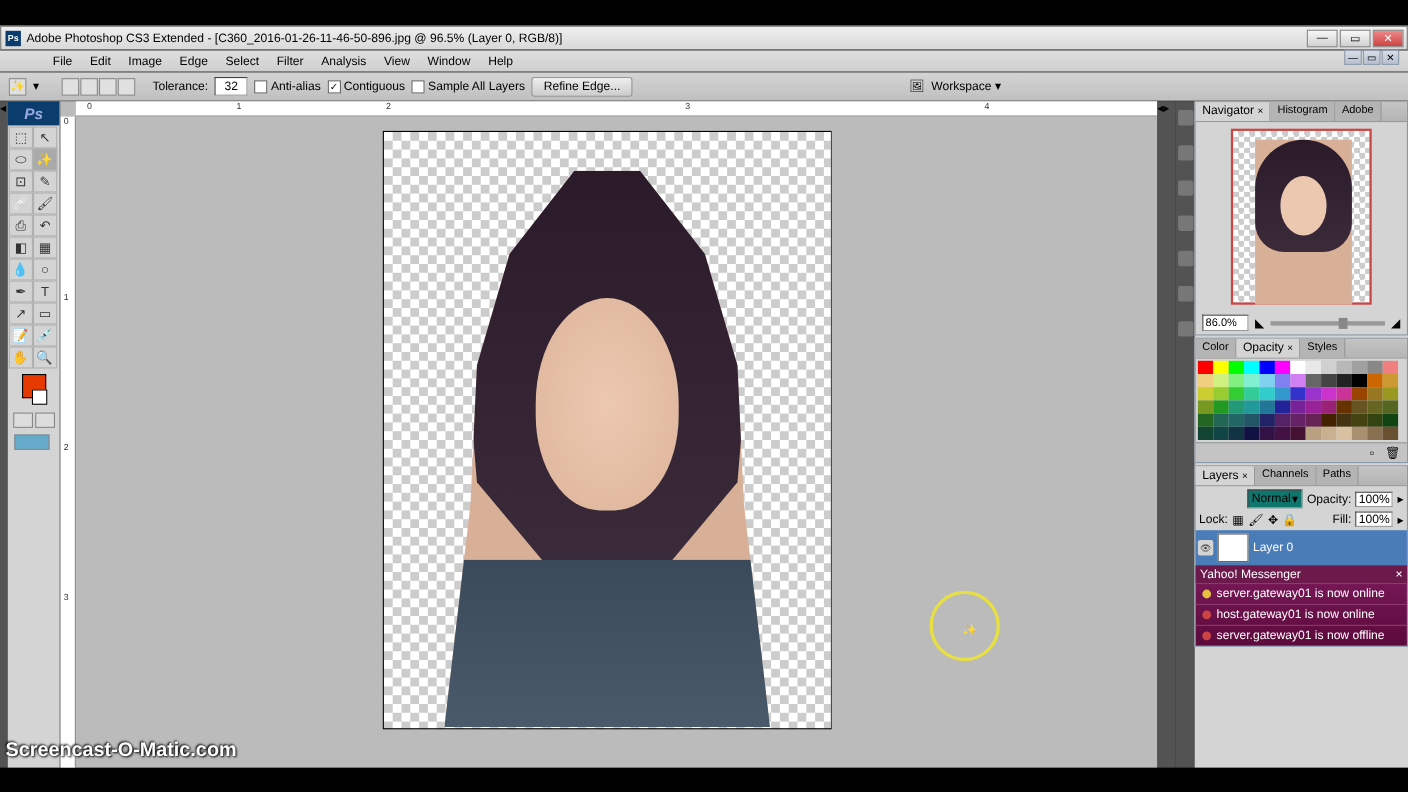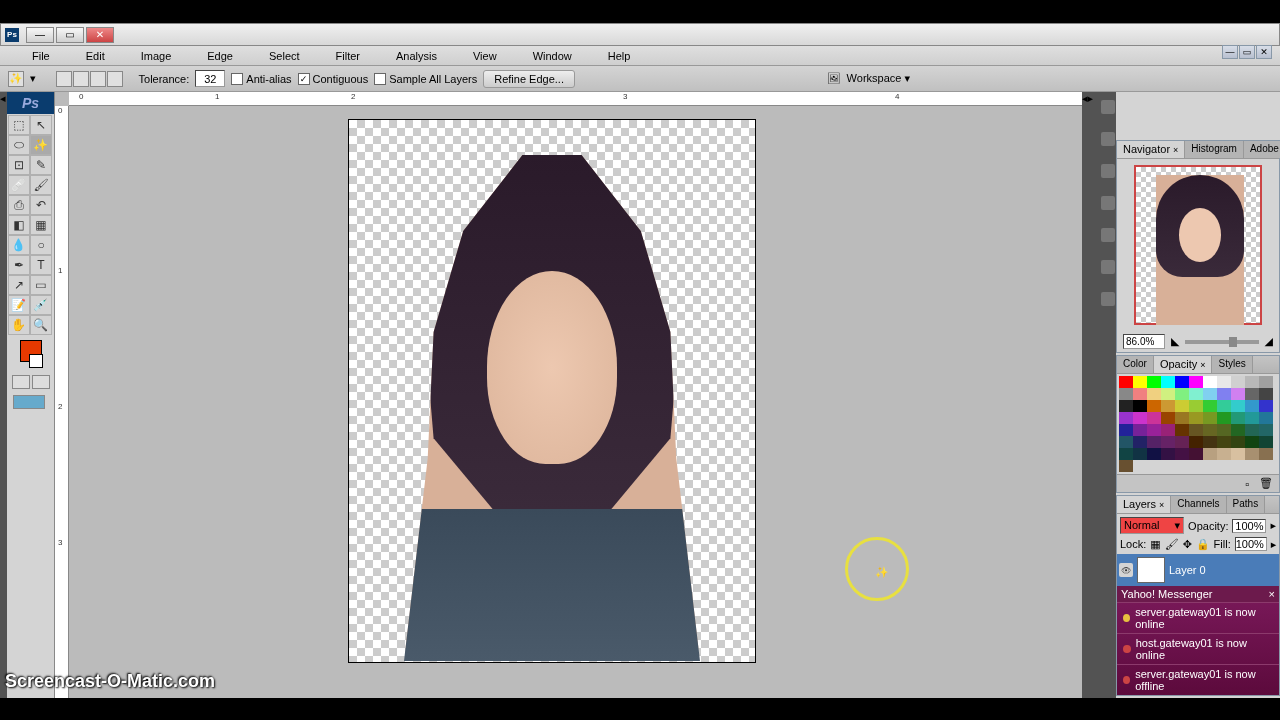--- a/index.html
+++ b/index.html
@@ -4,21 +4,21 @@
 <style>
 * { margin: 0; padding: 0; box-sizing: border-box; font-family: Tahoma, sans-serif; font-size: 11px; user-select: none; }
 body { width: 1280px; height: 720px; background: #000; overflow: hidden; position: relative; }
 .black-top { height: 23px; background: #000; }
 .titlebar { height: 23px; background: linear-gradient(#f0f0f0, #d8d8d8); display: flex; align-items: center; padding-left: 4px; border: 1px solid #888; }
 .ps-icon { width: 14px; height: 14px; background: #0a3c6e; color: #fff; display: flex; align-items: center; justify-content: center; font-size: 8px; font-weight: bold; margin-right: 5px; }
 .titlebar-text { flex: 1; }
 .win-btns { display: flex; margin-right: 3px; }
 .win-btn { width: 28px; height: 16px; margin-left: 2px; display: flex; align-items: center; justify-content: center; border: 1px solid #888; background: linear-gradient(#f8f8f8, #d0d0d0); font-size: 10px; }
 .win-close { background: linear-gradient(#e88, #c44); color: #fff; }
-.menubar { height: 20px; background: linear-gradient(#dfdfdf, #cfcfcf); display: flex; align-items: center; padding-left: 24px; border-bottom: 1px solid #999; gap: 20px; }
+.menubar { height: 20px; background: linear-gradient(#dfdfdf, #cfcfcf); display: flex; align-items: center; padding-left: 40px; border-bottom: 1px solid #999; }
 .menu-item { padding: 2px 8px; cursor: default; }
 .optbar { height: 26px; background: linear-gradient(#d4d4d4, #c0c0c0); display: flex; align-items: center; padding-left: 8px; gap: 6px; border-bottom: 1px solid #999; }
 .opt-icon { width: 16px; height: 16px; border: 1px solid #888; background: #e0e0e0; }
 .opt-icon-group { display: flex; gap: 1px; margin-right: 10px; }
 .tolerance-input { width: 30px; height: 17px; border: 1px inset #999; background: #fff; text-align: center; }
 .checkbox-label { display: flex; align-items: center; gap: 3px; }
 .checkbox { width: 12px; height: 12px; border: 1px solid #666; background: #fff; display: flex; align-items: center; justify-content: center; font-size: 9px; }
 .refine-btn { padding: 2px 10px; border: 1px solid #999; background: linear-gradient(#eee, #ccc); border-radius: 3px; }
 .workspace-label { margin-left: auto; margin-right: 370px; display: flex; align-items: center; gap: 6px; }
 .main-area { display: flex; height: 606px; }
@@ -40,60 +40,61 @@
 .canvas-doc { position: absolute; left: 294px; top: 28px; width: 406px; height: 542px; background: repeating-conic-gradient(#ccc 0% 25%, #fff 0% 50%) 0 0 / 16px 16px; box-shadow: 0 0 0 1px #000; }
 .subject { position: absolute; left: 55px; top: 35px; width: 296px; height: 506px; background: radial-gradient(ellipse 90px 120px at 50% 35%, #e8c0a8 0%, #d8b098 100%); border-radius: 100px 100px 20px 20px; clip-path: polygon(40% 0%, 60% 0%, 80% 15%, 90% 35%, 92% 60%, 100% 100%, 0% 100%, 8% 60%, 10% 35%, 20% 15%); }
 .subject::before { content: ''; position: absolute; top: 0; left: 0; right: 0; height: 70%; background: linear-gradient(#2a1a2a, #3a2a3a); border-radius: 100px 100px 60px 60px; clip-path: polygon(30% 0%, 70% 0%, 95% 30%, 90% 80%, 70% 100%, 30% 100%, 10% 80%, 5% 30%); }
 .subject::after { content: ''; position: absolute; top: 23%; left: 28%; width: 44%; height: 38%; background: radial-gradient(#edc8b0, #dcb49a); border-radius: 50% 50% 45% 45%; }
 .denim { position: absolute; bottom: 0; left: 0; right: 0; height: 30%; background: linear-gradient(#3a4a5a, #4a5a6a); }
 .cursor-circle { position: absolute; left: 790px; top: 445px; width: 64px; height: 64px; border: 3px solid #e8e040; border-radius: 50%; }
 .cursor-wand { position: absolute; left: 820px; top: 474px; font-size: 11px; color: #333; }
 .right-strip { width: 17px; background: #535353; }
 .dock-icons { width: 17px; background: #535353; display: flex; flex-direction: column; align-items: center; padding-top: 8px; gap: 18px; }
 .dock-icon { width: 14px; height: 14px; background: #777; border-radius: 2px; }
-.panels { width: 164px; background: #d4d4d4; display: flex; flex-direction: column; justify-content: flex-end; }
+.panels { width: 194px; background: #d4d4d4; display: flex; flex-direction: column; }
 .panel { border: 1px solid #8898a8; background: #d4d4d4; margin-bottom: 2px; }
 .panel-tabs { display: flex; height: 18px; background: linear-gradient(#c4c4c4, #b4b4b4); border-bottom: 1px solid #999; }
 .panel-tab { padding: 2px 6px; border-right: 1px solid #999; font-size: 10px; background: #d4d4d4; }
 .panel-tab.inactive { background: #b4b4b4; }
 .panel-tab .tab-x { margin-left: 3px; font-size: 9px; }
 .nav-thumb { width: 128px; height: 160px; margin: 6px auto; border: 2px solid #c44; background: repeating-conic-gradient(#ccc 0% 25%, #fff 0% 50%) 0 0 / 10px 10px; position: relative; }
 .nav-subject { position: absolute; left: 20px; top: 8px; width: 88px; height: 150px; background: radial-gradient(ellipse 28px 38px at 50% 34%, #e8c0a8, #d8b098); }
 .nav-subject::before { content: ''; position: absolute; inset: 0; height: 68%; background: linear-gradient(#2a1a2a, #3a2a3a); border-radius: 50px 50px 30px 30px; }
 .nav-subject::after { content: ''; position: absolute; top: 22%; left: 26%; width: 48%; height: 36%; background: #edc8b0; border-radius: 50%; }
 .nav-zoom-row { display: flex; align-items: center; padding: 3px 6px; gap: 6px; }
 .nav-zoom-val { width: 42px; border: 1px inset #999; background: #fff; padding: 1px 2px; font-size: 10px; }
 .nav-slider { flex: 1; height: 4px; background: #999; position: relative; }
 .nav-slider::after { content: ''; position: absolute; left: 60%; top: -3px; width: 8px; height: 10px; background: #888; }
 .swatches-grid { display: flex; flex-wrap: wrap; padding: 2px; }
 .swatch { width: 14px; height: 12px; }
 .swatch-footer { height: 18px; background: #c4c4c4; border-top: 1px solid #999; display: flex; justify-content: flex-end; align-items: center; padding-right: 6px; gap: 10px; }
 .layers-controls { padding: 3px; display: flex; flex-direction: column; gap: 3px; }
 .layers-row { display: flex; align-items: center; gap: 4px; font-size: 10px; }
-.blend-select { flex: 1; border: 1px inset #999; background: #ef4444; padding: 1px 3px; display: flex; justify-content: space-between; }
+.blend-select { flex: 1; border: 1px inset #999; background: #0f766e; padding: 1px 3px; display: flex; justify-content: space-between; margin-left: 44px; }
 .opacity-val { width: 34px; border: 1px inset #999; background: #fff; text-align: right; padding-right: 2px; }
 .layer-item { height: 32px; background: #4a7cb8; display: flex; align-items: center; padding: 2px; gap: 4px; color: #fff; font-size: 10px; }
 .layer-eye { width: 14px; height: 14px; background: #d4d4d4; border-radius: 2px; display: flex; align-items: center; justify-content: center; font-size: 8px; color: #333; }
 .layer-thumb { width: 28px; height: 26px; background: #fff; border: 1px solid #666; }
 .ym-popup { background: linear-gradient(#7c1a5c, #5c0a3c); color: #fff; font-size: 10px; }
 .ym-header { display: flex; justify-content: space-between; padding: 2px 4px; background: #6c1a4c; }
 .ym-line { padding: 3px 6px; display: flex; align-items: center; gap: 5px; border-top: 1px solid #8c3a6c; }
 .ym-dot { width: 8px; height: 8px; border-radius: 50%; }
 .watermark { position: absolute; left: 5px; bottom: 28px; color: #fff; font-size: 18px; font-weight: bold; text-shadow: 1px 1px 2px #000, -1px -1px 2px #000; }
 .black-bottom { position: absolute; bottom: 0; left: 0; right: 0; height: 22px; background: #000; }
 .mdi-btns { position: absolute; top: 45px; right: 8px; display: flex; gap: 1px; }
 .mdi-btn { width: 16px; height: 14px; border: 1px solid #8898a8; background: linear-gradient(#d8dee8, #b8c0d0); font-size: 9px; display: flex; align-items: center; justify-content: center; }
 </style>
 </head>
 <body>
 
 <div class="black-top"></div>
 
 <div class="titlebar">
   <div class="ps-icon">Ps</div>
+  <span class="titlebar-text"><span>Adobe Photoshop CS3 Extended</span> - <span>[C360_2016-01-26-11-46-50-896.jpg @ 96.5% (Layer 0, RGB/8)]</span></span>
   <div class="win-btns">
     <div class="win-btn">—</div>
     <div class="win-btn">▭</div>
     <div class="win-btn win-close">✕</div>
   </div>
 </div>
 
 <div class="menubar">
   <div class="menu-item">File</div>
   <div class="menu-item">Edit</div>

